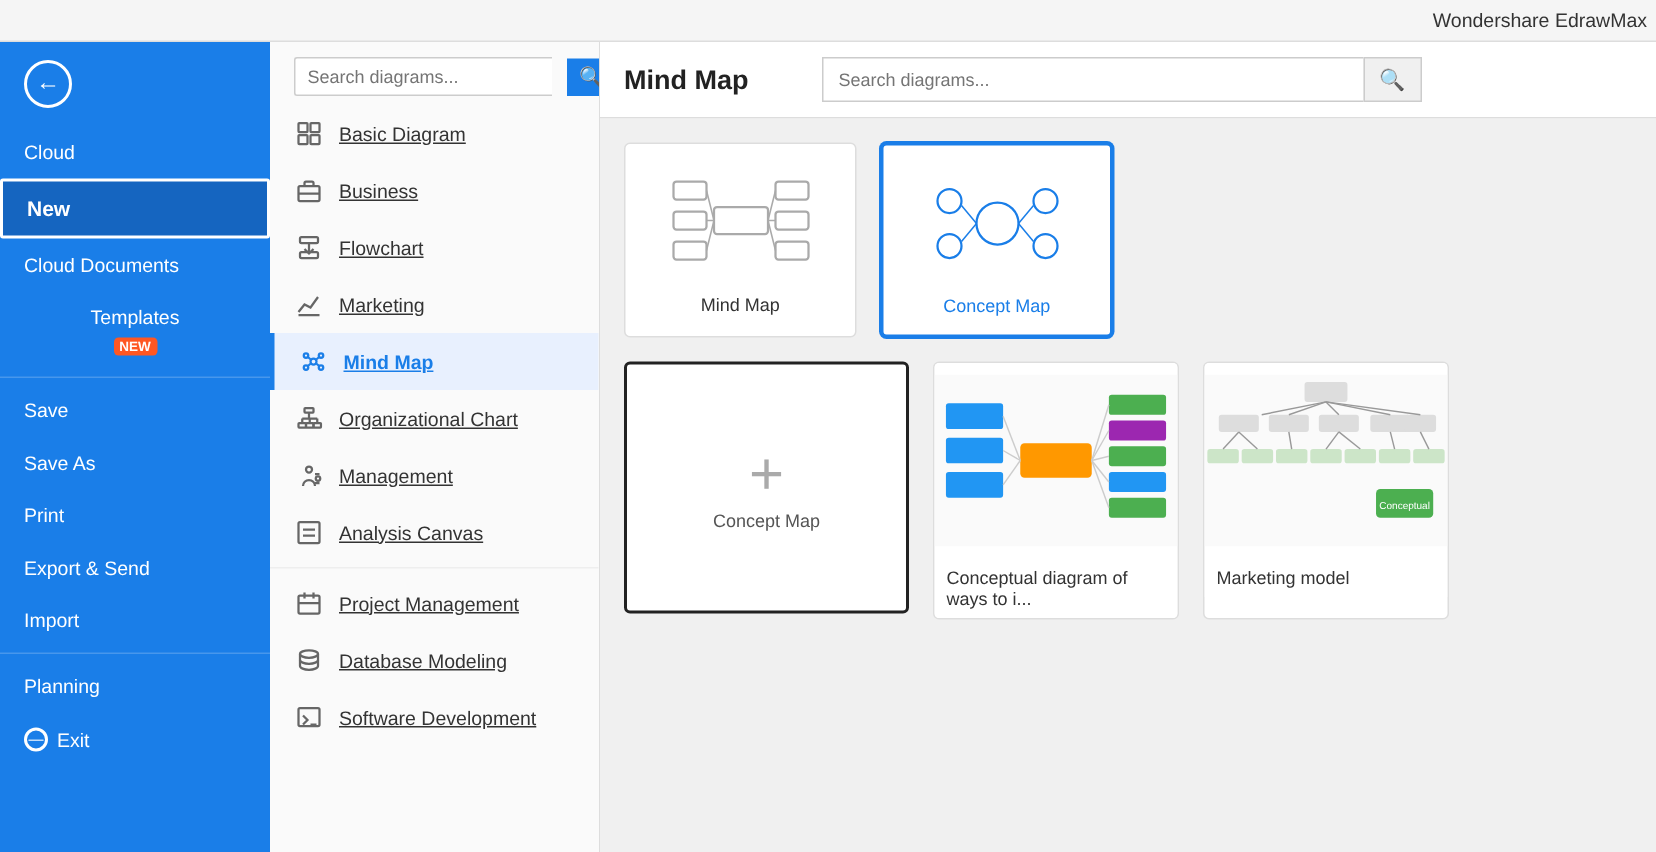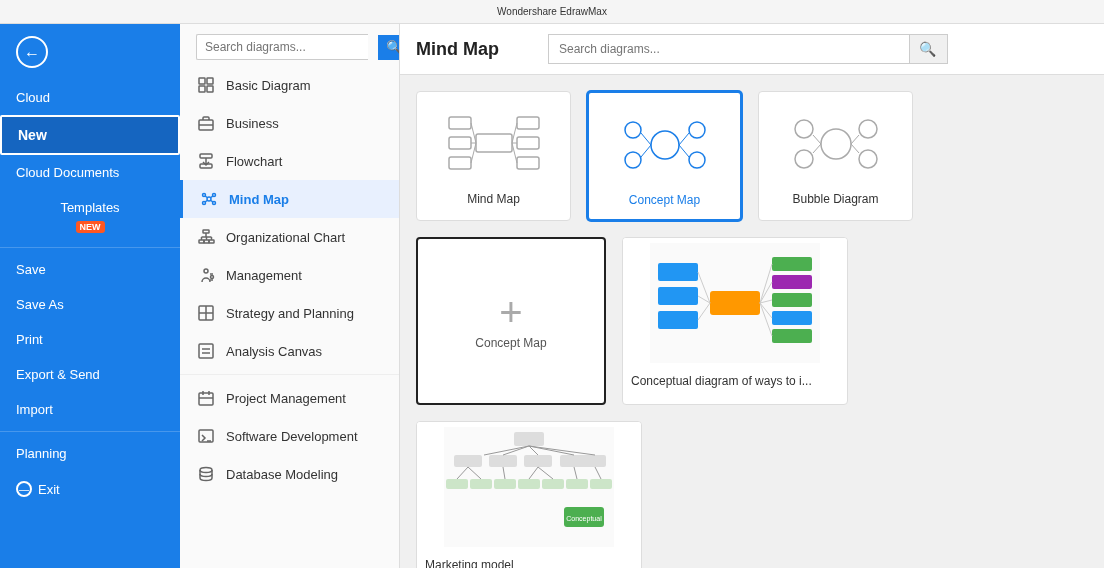--- a/index.html
+++ b/index.html
@@ -1,22 +1,22 @@
 <!DOCTYPE html>
 <html><head>
   <meta charset="utf-8">
   <style>
     * { box-sizing: border-box; margin: 0; padding: 0; }
     body { font-family: 'Segoe UI', Arial, sans-serif; font-size: 13px; background: #f0f0f0; width: 1104px; height: 568px; overflow: hidden; display: flex; flex-direction: column; }
 
     .title-bar {
       background: #f5f5f5;
-      text-align: center;
+      text-align: right;
       padding: 6px;
-      font-size: 10px;
+      font-size: 13px;
       color: #333;
       border-bottom: 1px solid #ddd;
       flex-shrink: 0;
     }
 
     .app-body {
       display: flex;
       flex: 1;
       overflow: hidden;
     }
@@ -120,20 +120,21 @@
     }
 
     .cat-item {
       display: flex;
       align-items: center;
       gap: 10px;
       padding: 9px 16px;
       cursor: pointer;
       color: #333;
       font-size: 13px;
+      text-decoration: underline;
     }
 
     .cat-item.active {
       background: #e8f0fe;
       color: #1a7ee8;
       font-weight: 600;
       border-left: 3px solid #1a7ee8;
     }
 
     .cat-icon {
@@ -251,21 +252,21 @@
 
     .card-label.blue {
       color: #1a7ee8;
     }
 
     
     .template-card {
       background: white;
       border: 1px solid #ddd;
       border-radius: 4px;
-      width: 226px;
+      width: 164px;
       cursor: pointer;
       overflow: hidden;
       flex-shrink: 0;
     }
 
     .template-img {
       width: 100%;
       height: 130px;
       display: flex;
       align-items: center;
@@ -407,20 +408,29 @@
     <div class="cat-item">
       <span class="cat-icon">
         <svg class="icon-svg" viewBox="0 0 18 18">
             <rect x="3" y="2" width="12" height="4" rx="1"></rect>
             <rect x="3" y="12" width="12" height="4" rx="1"></rect>
             <line x1="9" y1="6" x2="9" y2="12"></line>
             <polyline points="6,10 9,13 12,10"></polyline>
           </svg>
       </span>
       <span>Flowchart</span>
+    </div>
+    <div class="cat-item">
+      <span class="cat-icon">
+        <svg class="icon-svg" viewBox="0 0 18 18">
+            <polyline points="2,14 6,9 10,11 15,4"></polyline>
+            <line x1="2" y1="16" x2="16" y2="16"></line>
+          </svg>
+      </span>
+      <span>Marketing</span>
     </div>
     <div class="cat-item active">
       <span class="cat-icon">
         <svg class="icon-svg" viewBox="0 0 18 18" style="stroke:#1a7ee8;">
             <circle cx="9" cy="9" r="2"></circle>
             <circle cx="4" cy="5" r="1.5"></circle>
             <circle cx="14" cy="5" r="1.5"></circle>
             <circle cx="4" cy="13" r="1.5"></circle>
             <circle cx="14" cy="13" r="1.5"></circle>
             <line x1="7" y1="7.5" x2="5.2" y2="6"></line>
@@ -456,30 +466,20 @@
             <circle cx="15" cy="11" r="1.5"></circle>
             <line x1="13" y1="14" x2="16" y2="14"></line>
           </svg>
       </span>
       <span>Management</span>
     </div>
     <div class="cat-item">
       <span class="cat-icon">
         <svg class="icon-svg" viewBox="0 0 18 18">
             <rect x="2" y="2" width="14" height="14" rx="1"></rect>
-            <line x1="2" y1="9" x2="16" y2="9"></line>
-            <line x1="9" y1="2" x2="9" y2="16"></line>
-          </svg>
-      </span>
-      <span>Strategy and Planning</span>
-    </div>
-    <div class="cat-item">
-      <span class="cat-icon">
-        <svg class="icon-svg" viewBox="0 0 18 18">
-            <rect x="2" y="2" width="14" height="14" rx="1"></rect>
             <line x1="5" y1="7" x2="13" y2="7"></line>
             <line x1="5" y1="11" x2="13" y2="11"></line>
           </svg>
       </span>
       <span>Analysis Canvas</span>
     </div>
     <div class="cat-separator"></div>
     <div class="cat-item">
       <span class="cat-icon">
         <svg class="icon-svg" viewBox="0 0 18 18">
@@ -487,36 +487,36 @@
             <line x1="6" y1="2" x2="6" y2="6"></line>
             <line x1="12" y1="2" x2="12" y2="6"></line>
             <line x1="2" y1="9" x2="16" y2="9"></line>
           </svg>
       </span>
       <span>Project Management</span>
     </div>
     <div class="cat-item">
       <span class="cat-icon">
         <svg class="icon-svg" viewBox="0 0 18 18">
+            <ellipse cx="9" cy="5" rx="6" ry="2.5"></ellipse>
+            <path d="M3 5v4c0 1.4 2.7 2.5 6 2.5s6-1.1 6-2.5V5"></path>
+            <path d="M3 9v4c0 1.4 2.7 2.5 6 2.5s6-1.1 6-2.5V9"></path>
+          </svg>
+      </span>
+      <span>Database Modeling</span>
+    </div>
+    <div class="cat-item">
+      <span class="cat-icon">
+        <svg class="icon-svg" viewBox="0 0 18 18">
             <rect x="2" y="3" width="14" height="12" rx="1"></rect>
             <polyline points="5,8 8,11 5,14"></polyline>
             <line x1="10" y1="14" x2="14" y2="14"></line>
           </svg>
       </span>
       <span>Software Development</span>
-    </div>
-    <div class="cat-item">
-      <span class="cat-icon">
-        <svg class="icon-svg" viewBox="0 0 18 18">
-            <ellipse cx="9" cy="5" rx="6" ry="2.5"></ellipse>
-            <path d="M3 5v4c0 1.4 2.7 2.5 6 2.5s6-1.1 6-2.5V5"></path>
-            <path d="M3 9v4c0 1.4 2.7 2.5 6 2.5s6-1.1 6-2.5V9"></path>
-          </svg>
-      </span>
-      <span>Database Modeling</span>
     </div>
   </div>
 
   <div class="main-content">
 
     <div class="main-header">
       <div class="page-title-area">Mind Map</div>
       <div class="search-area">
         <input class="search-field" type="text" placeholder="Search diagrams..." style="">
         <button class="search-btn">🔍</button>
@@ -566,36 +566,20 @@
 
               <line x1="36" y1="35" x2="26" y2="23" stroke="#1a7ee8" stroke-width="1"></line>
               <line x1="36" y1="35" x2="26" y2="47" stroke="#1a7ee8" stroke-width="1"></line>
               <line x1="64" y1="35" x2="74" y2="23" stroke="#1a7ee8" stroke-width="1"></line>
               <line x1="64" y1="35" x2="74" y2="47" stroke="#1a7ee8" stroke-width="1"></line>
             </svg>
           </div>
           <div class="card-label blue">Concept Map</div>
         </div>
 
-        <div class="diagram-card">
-          <div class="card-icon-area">
-            <svg width="100" height="70" viewBox="0 0 100 70">
-              <circle cx="50" cy="35" r="15" fill="none" stroke="#aaa" stroke-width="1.5"></circle>
-              <circle cx="18" cy="20" r="9" fill="none" stroke="#aaa" stroke-width="1.5"></circle>
-              <circle cx="82" cy="20" r="9" fill="none" stroke="#aaa" stroke-width="1.5"></circle>
-              <circle cx="18" cy="50" r="9" fill="none" stroke="#aaa" stroke-width="1.5"></circle>
-              <circle cx="82" cy="50" r="9" fill="none" stroke="#aaa" stroke-width="1.5"></circle>
-              <line x1="35" y1="35" x2="27" y2="26" stroke="#aaa" stroke-width="1"></line>
-              <line x1="35" y1="35" x2="27" y2="44" stroke="#aaa" stroke-width="1"></line>
-              <line x1="65" y1="35" x2="73" y2="26" stroke="#aaa" stroke-width="1"></line>
-              <line x1="65" y1="35" x2="73" y2="44" stroke="#aaa" stroke-width="1"></line>
-            </svg>
-          </div>
-          <div class="card-label">Bubble Diagram</div>
-        </div>
 
       </div>
 
       <div class="grid-row">
 
         <div class="plus-card">
           <div class="plus-symbol">+</div>
           <div class="plus-label">Concept Map</div>
         </div>
 

